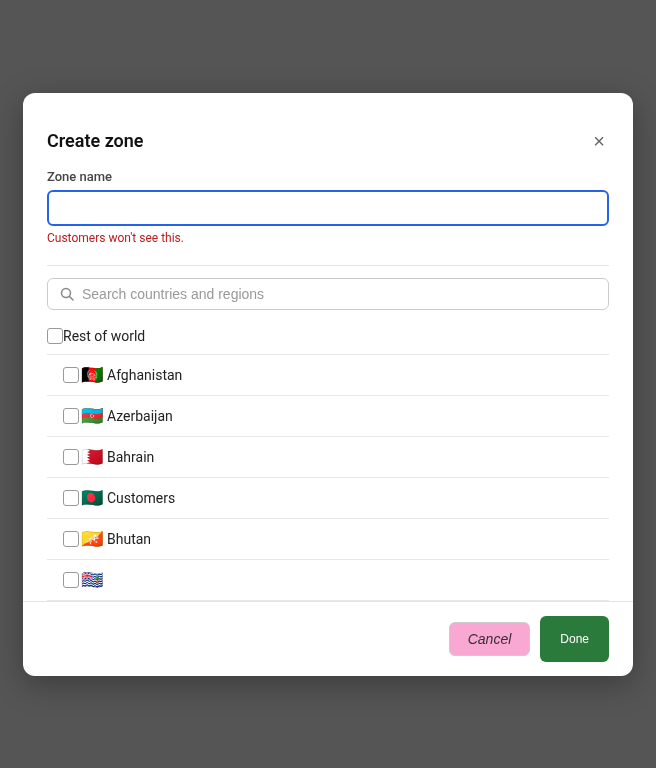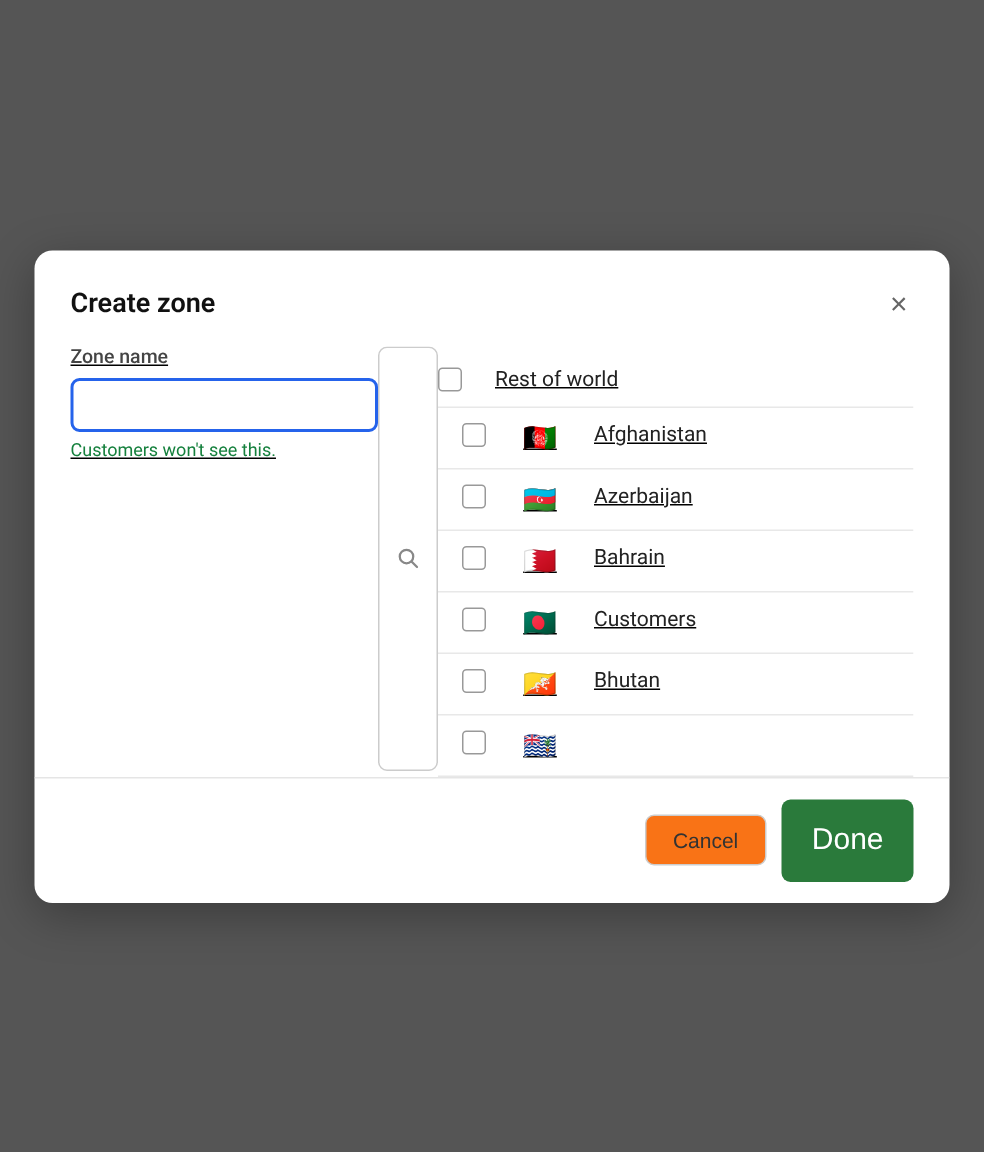--- a/index.html
+++ b/index.html
@@ -29,21 +29,21 @@
       box-shadow: 0 8px 32px rgba(0,0,0,0.3);
       display: flex;
       flex-direction: column;
       overflow: hidden;
     }
 
     .modal-header {
       display: flex;
       align-items: center;
       justify-content: space-between;
-      padding: 24px 24px 16px;
+      padding: 36px 24px 16px;
       border-bottom: none;
     }
 
     .modal-title {
       font-size: 18px;
       font-weight: 600;
       color: #111;
     }
 
     .close-btn {
@@ -53,24 +53,23 @@
       color: #666;
       font-size: 20px;
       line-height: 1;
       padding: 2px 4px;
       border-radius: 4px;
     }
 
     .modal-body {
       padding: 0 24px;
       display: flex;
-      flex-direction: row;
+      flex-direction: column;
       flex: 1;
       overflow: hidden;
-      text-decoration: underline;
     }
 
     .zone-name-section {
       padding-bottom: 16px;
     }
 
     .field-label {
       font-size: 13px;
       color: #444;
       margin-bottom: 6px;
@@ -82,21 +81,21 @@
       border: 2px solid #2563eb;
       border-radius: 6px;
       padding: 8px 10px;
       font-size: 14px;
       outline: none;
       color: #111;
     }
 
     .field-hint {
       font-size: 12px;
-      color: #15803d;
+      color: #b91c1c;
       margin-top: 5px;
     }
 
     .divider {
       border: none;
       border-top: 1px solid #e5e5e5;
       margin: 4px 0 12px;
     }
 
     .search-box {
@@ -137,24 +136,24 @@
     .countries-list::-webkit-scrollbar-track {
       background: #f0f0f0;
     }
     .countries-list::-webkit-scrollbar-thumb {
       background: #ccc;
       border-radius: 4px;
     }
 
     .region-row {
       display: flex;
-      align-items: flex-start;
+      align-items: center;
       padding: 10px 0;
       border-bottom: 1px solid #e8e8e8;
-      gap: 22px;
+      gap: 0;
     }
 
     .region-row.top-level {
       padding-left: 0;
     }
 
     .region-row.sub {
       padding-left: 16px;
     }
 
@@ -195,36 +194,37 @@
     .modal-footer {
       display: flex;
       align-items: center;
       justify-content: flex-end;
       padding: 14px 24px;
       border-top: 1px solid #e5e5e5;
       gap: 10px;
     }
 
     .btn-cancel {
-      background: #f97316;
+      background: #f9a8d4;
       border: 1px solid #ccc;
       border-radius: 6px;
       padding: 8px 18px;
       font-size: 14px;
       color: #333;
       cursor: pointer;
       font-weight: 500;
+      font-style: italic;
     }
 
     .btn-done {
       background: #2a7a3b;
       border: none;
       border-radius: 6px;
       padding: 16px 20px;
-      font-size: 20px;
+      font-size: 12px;
       color: #fff;
       cursor: pointer;
       font-weight: 500;
     }
   </style>
 </head>
 <body>
 
 <div class="modal-overlay">
   <div class="modal">
@@ -242,20 +242,21 @@
         <div class="field-hint">Customers won't see this.</div>
       </div>
 
       <hr class="divider">
 
       <div class="search-box">
         <svg class="search-icon-svg" width="14" height="14" viewBox="0 0 14 14" fill="none">
           <circle cx="6" cy="6" r="4.5" stroke="#888" stroke-width="1.5"></circle>
           <line x1="9.5" y1="9.5" x2="13" y2="13" stroke="#888" stroke-width="1.5" stroke-linecap="round"></line>
         </svg>
+        <input type="text" class="search-input" placeholder="Search countries and regions" style="">
       </div>
 
       <div class="countries-list">
 
         <div class="region-row top-level">
           <input type="checkbox" class="checkbox" style="">
           <span class="region-label">Rest of world</span>
         </div>
 
 

